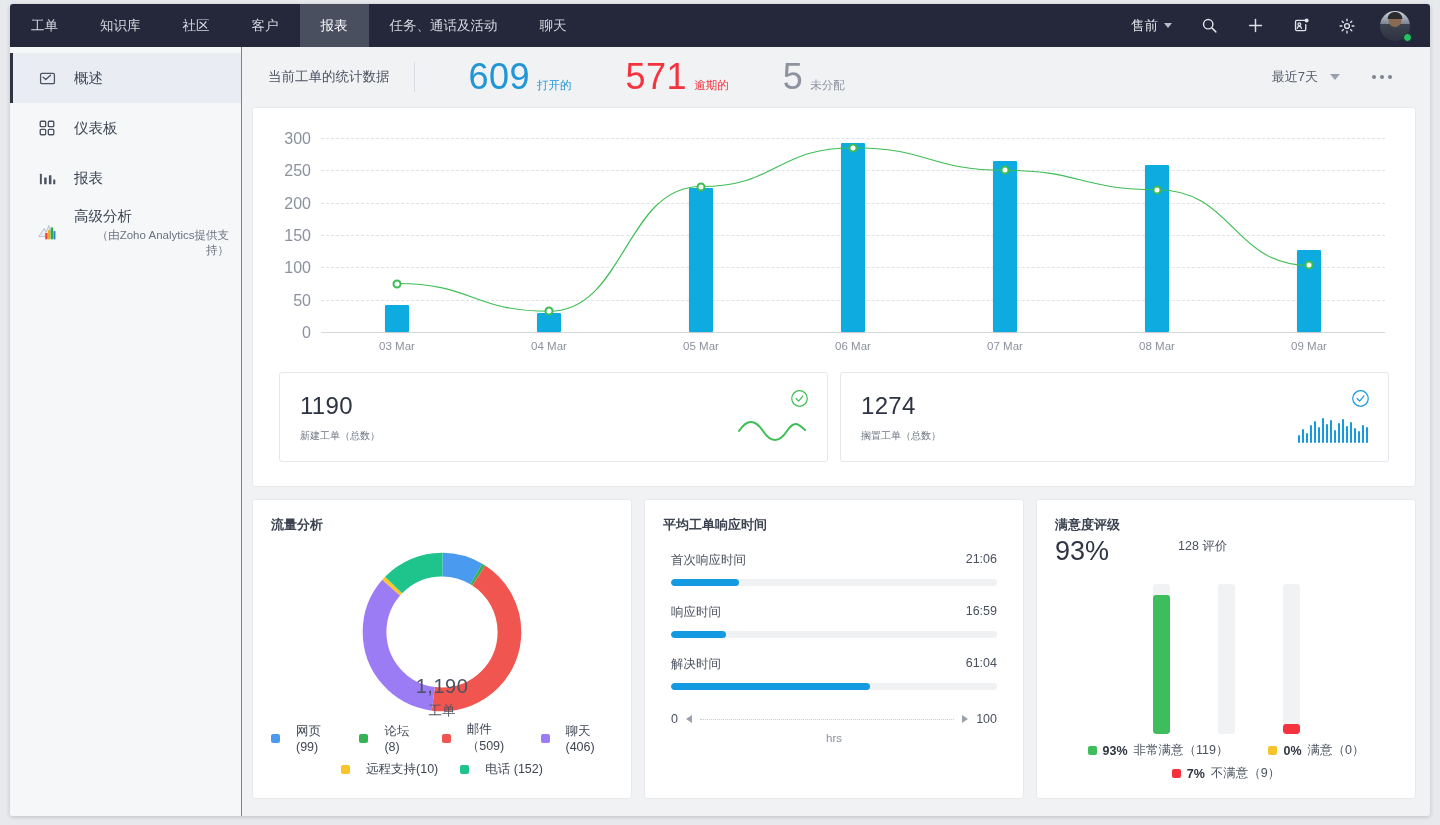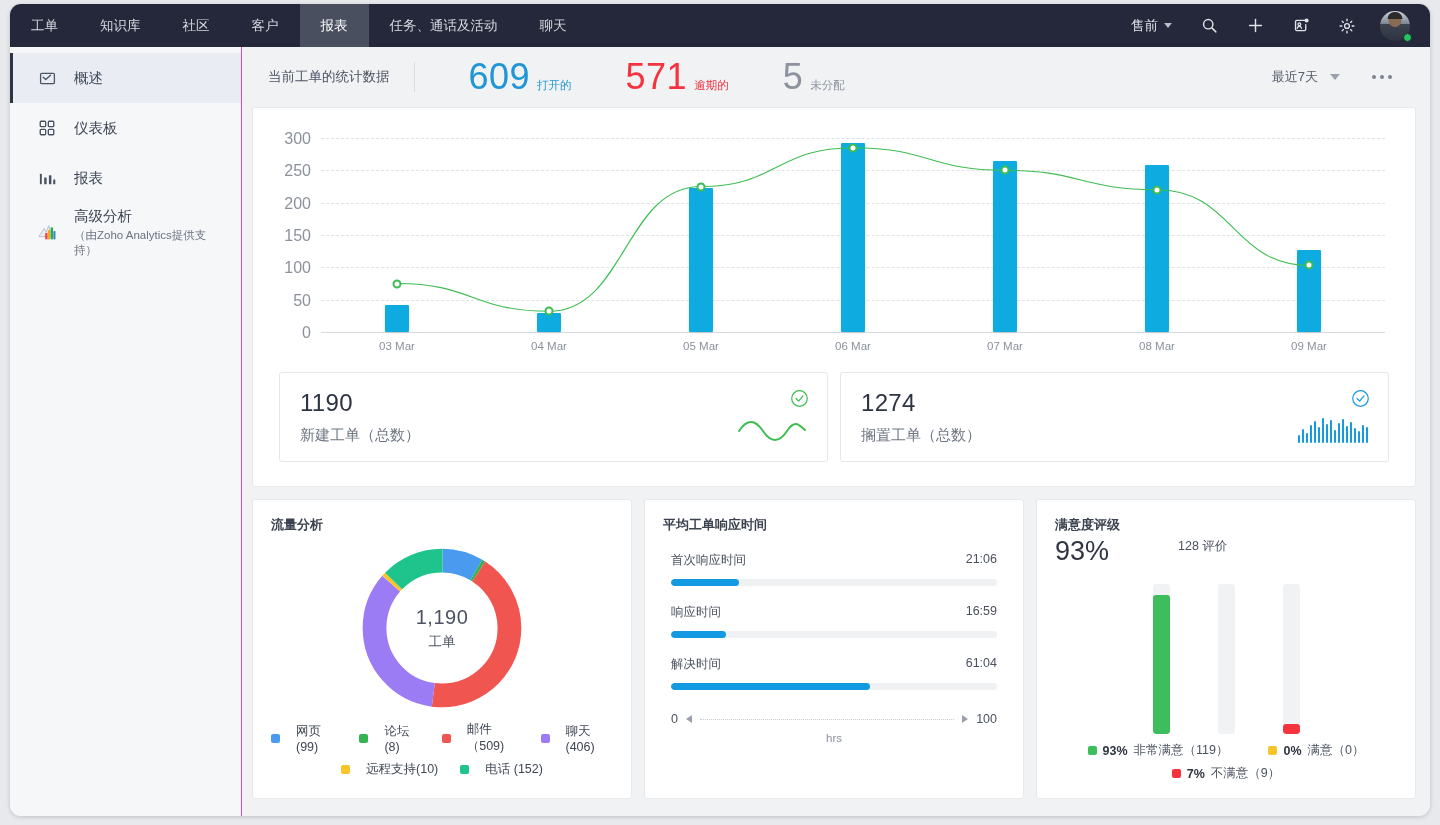--- a/index.html
+++ b/index.html
@@ -6,21 +6,21 @@
   html, body {
     width: 1440px; height: 825px;
     background: #e8e9ec;
     font-family: "Liberation Sans", "DejaVu Sans", sans-serif;
     overflow: hidden;
   }
   .app {
     position: absolute; left: 10px; top: 4px;
     width: 1420px; height: 812px;
     background: #f1f2f4;
-    border-radius: 11px;
+    border-radius: 3px;
     overflow: hidden;
     box-shadow: 0 1px 4px rgba(0,0,0,.18);
     display: flex; flex-direction: column;
   }
 
   
   .topnav {
     height: 43px; background: #24283a;
     display: flex; align-items: stretch; flex: none;
     position: relative;
@@ -82,21 +82,21 @@
     position: relative; color: #3b4354; font-size: 14.5px;
   }
   .side-item.active { background: #e9edf3; }
   .side-item.active::before {
     content: ""; position: absolute; left: 0; top: 0; bottom: 0;
     width: 3px; background: #2d3445;
   }
   .side-item.tall { height: 58px; align-items: center; }
   .side-ico { width: 22px; display: flex; align-items: center; justify-content: center; color: #4a5263; }
   .side-txt { display: flex; flex-direction: column; gap: 2px; }
-  .side-sub { font-size: 11.5px; color: #6b7280; }
+  .side-sub { font-size: 11.5px; color: #6b7280; text-align: right; }
 
   
   .main { flex: 1; min-width: 0; padding: 0 14px 12px 10px; overflow: hidden; }
 
   .statsbar {
     height: 60px; display: flex; align-items: center;
     padding: 0 18px 0 16px;
   }
   .stats-title { font-size: 13.5px; color: #4b5160; padding-right: 24px; }
   .vdiv { width: 1px; height: 30px; background: #d9dce2; }
@@ -132,34 +132,34 @@
 
   
   .kpis { display: flex; gap: 0; margin-top: 12px; padding: 0 10px; }
   .kpi {
     flex: 1; height: 90px; display: flex; align-items: center;
     padding: 0 20px; position: relative;
   }
   .kpi.bordered { border: 1px solid #e4e7eb; border-radius: 3px; }
   .kpi-txt { display: flex; flex-direction: column; gap: 9px; }
   .kpi-num { font-size: 24px; color: #2d3342; font-weight: 400; letter-spacing: .3px; }
-  .kpi-lab { font-size: 15px; color: #6e7682; }
+  .kpi-lab { font-size: 10px; color: #6e7682; }
   .kpi-right { margin-left: auto; display: flex; align-items: flex-end; height: 100%;
                padding-bottom: 18px; }
   .badge-check { position: absolute; right: 18px; top: 16px; }
   .spark { display: flex; align-items: flex-end; gap: 1.5px; height: 26px; }
   .spark i { width: 2.5px; display: block; border-radius: 1px; }
 
   
   .bottom { display: flex; gap: 12px; margin-top: 12px; height: 300px; }
   .bcard { flex: 1; padding: 16px 18px; display: flex; flex-direction: column; position: relative; }
   .bt-title { font-size: 13px; color: #3c4350; font-weight: bold; }
 
   
-  .donut-wrap { flex: 1; display: flex; align-items: center; justify-content: center; position: relative; }
+  .donut-wrap { flex: 1; display: flex; align-items: flex-end; justify-content: center; position: relative; }
   .donut-center { position: absolute; text-align: center; line-height: 1.5; }
   .donut-center .n { font-size: 20px; color: #4b5261; letter-spacing: .5px; }
   .donut-center .t { font-size: 13.5px; color: #4b5261; }
   .legend { display: flex; flex-direction: column; gap: 6px; padding-bottom: 4px; }
   .legend-row { display: flex; justify-content: center; gap: 22px; }
   .lg { display: flex; align-items: center; gap: 16px; font-size: 12.5px; color: #3f4653; }
   .sw { width: 9px; height: 9px; border-radius: 2px; flex: none; }
 
   
   .rt { margin-top: 18px; }

